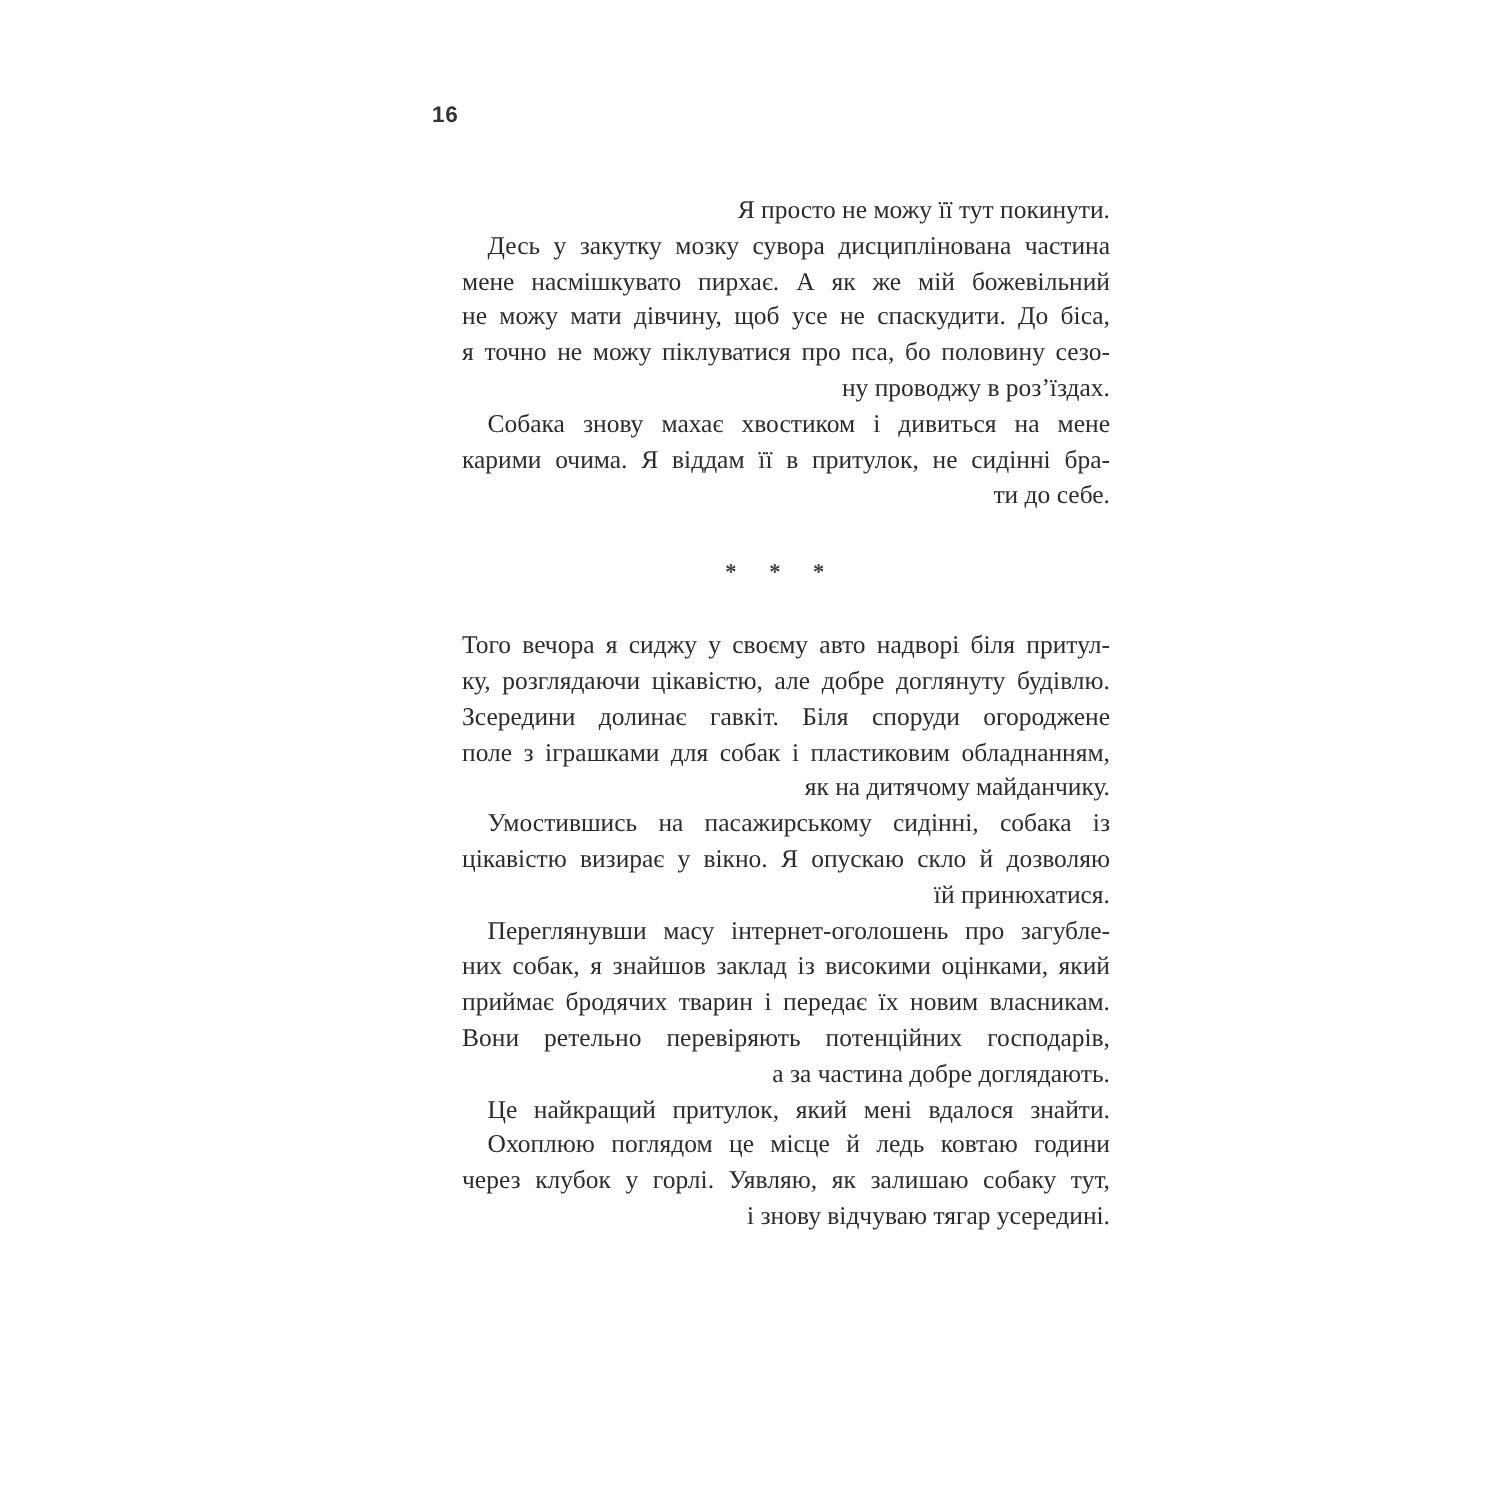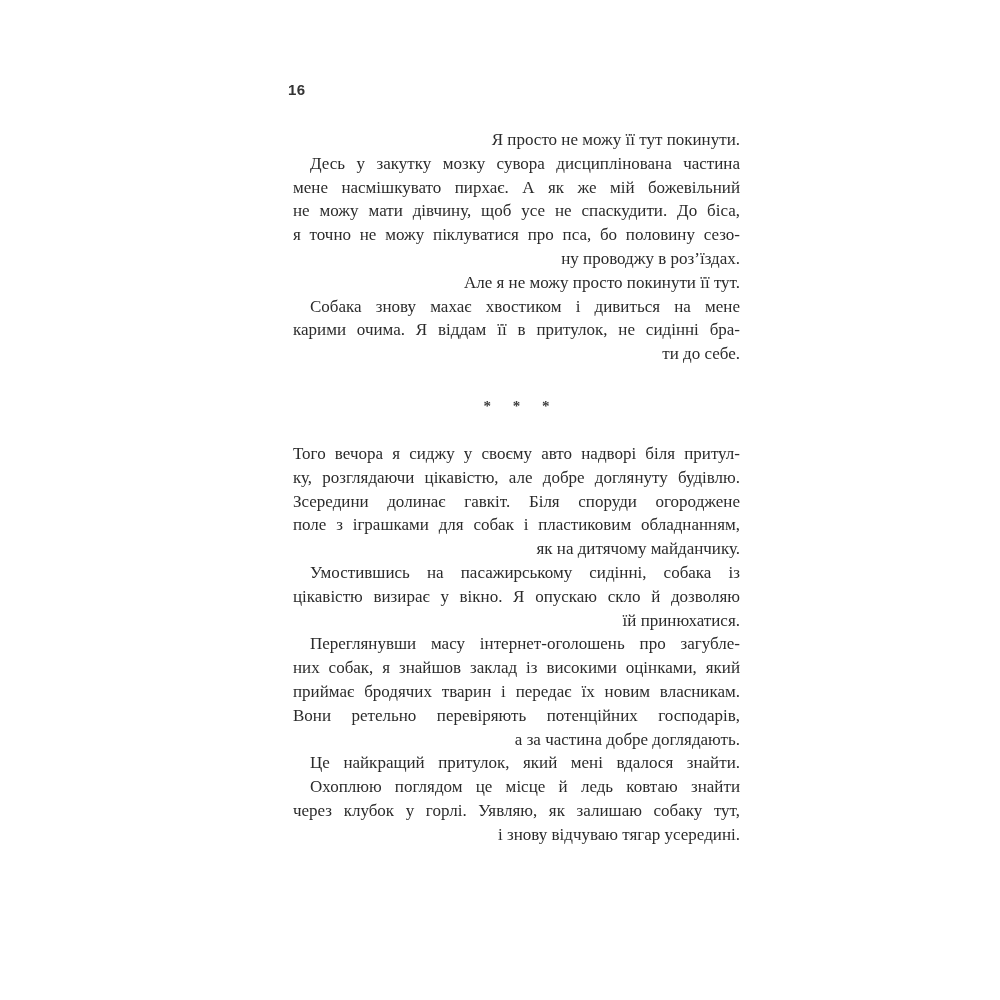--- a/index.html
+++ b/index.html
@@ -12,21 +12,21 @@
     width: 1000px;
     height: 1000px;
     background: #ffffff;
     font-family: "Liberation Serif", "DejaVu Serif", serif;
     color: #2b2b2b;
     overflow: hidden;
   }
   .page-number {
     position: absolute;
     left: 288px;
-    top: 81px;
+    top: 68px;
     font-family: "Liberation Sans", "DejaVu Sans", sans-serif;
     font-weight: 600;
     font-size: 15px;
     letter-spacing: 0.5px;
     color: #333333;
   }
   .text-column {
     position: absolute;
     left: 293px;
     top: 128px;
@@ -38,20 +38,21 @@
   .para {
     margin: 0;
     padding: 0;
   }
   .line {
     text-align: right;
   }
   .line.fill {
     text-align: justify;
     text-align-last: justify;
+    margin-left: 15px;
   }
   .para.indent .line.first {
     text-indent: 17px;
   }
   .separator {
     text-align: center;
     font-size: 15px;
     font-weight: 700;
     letter-spacing: 9px;
     padding-left: 9px; 
@@ -72,23 +73,20 @@
           <div class="line first">Я просто не можу її тут покинути.</div>
         </div>
         <div class="para indent">
           <div class="line fill first">Десь у закутку мозку сувора дисциплінована частина</div>
           <div class="line fill">мене насмішкувато пирхає. А як же мій божевільний</div>
           <div class="line fill">не можу мати дівчину, щоб усе не спаскудити. До біса,</div>
           <div class="line fill">я точно не можу піклуватися про пса, бо половину сезо-</div>
           <div class="line">ну проводжу в роз’їздах.</div>
         </div>
         <div class="para indent">
-          <div class="line first">Але я не можу просто покинути її тут.</div>
-        </div>
-        <div class="para indent">
           <div class="line fill first">Собака знову махає хвостиком і дивиться на мене</div>
           <div class="line fill">карими очима. Я віддам її в притулок, не сидінні бра-</div>
           <div class="line">ти до себе.</div>
         </div>
       </div>
 
     <div class="separator">* * *</div>
 
     <div class="section">
         <div class="para">
@@ -107,19 +105,19 @@
           <div class="line fill first">Переглянувши масу інтернет-оголошень про загубле-</div>
           <div class="line fill">них собак, я знайшов заклад із високими оцінками, який</div>
           <div class="line fill">приймає бродячих тварин і передає їх новим власникам.</div>
           <div class="line fill">Вони ретельно перевіряють потенційних господарів,</div>
           <div class="line">а за частина добре доглядають.</div>
         </div>
         <div class="para indent">
           <div class="line fill first">Це найкращий притулок, який мені вдалося знайти.</div>
         </div>
         <div class="para indent">
-          <div class="line fill first">Охоплюю поглядом це місце й ледь ковтаю знайти</div>
+          <div class="line fill first">Охоплюю поглядом це місце й ледь ковтаю години</div>
           <div class="line fill">через клубок у горлі. Уявляю, як залишаю собаку тут,</div>
           <div class="line">і знову відчуваю тягар усередині.</div>
         </div>
       </div>
   </div>
 </div>
 
 </body></html>

